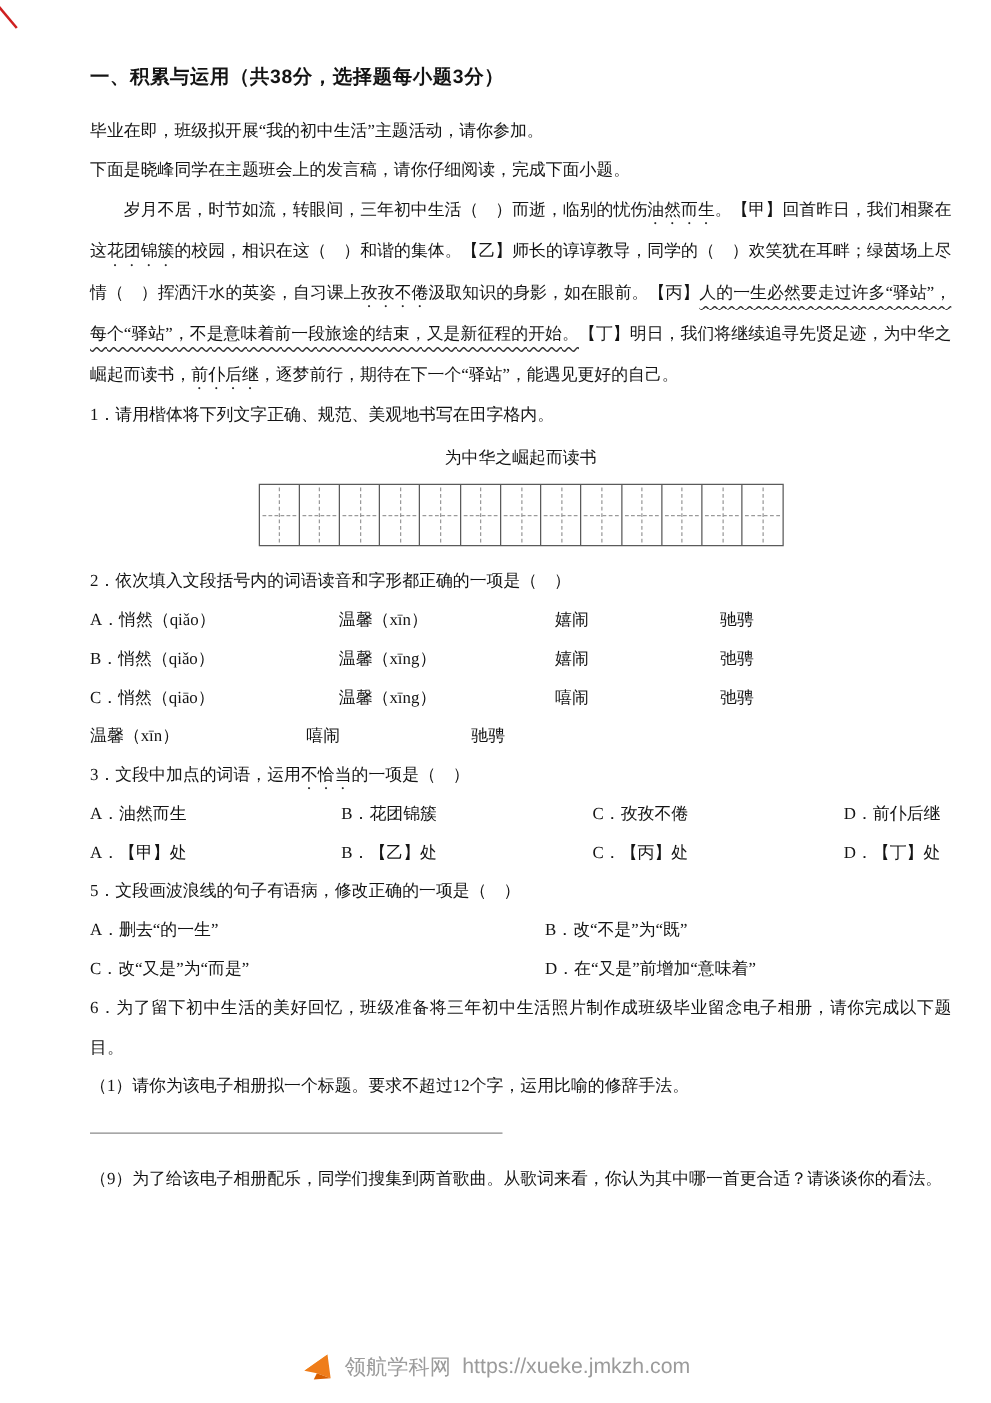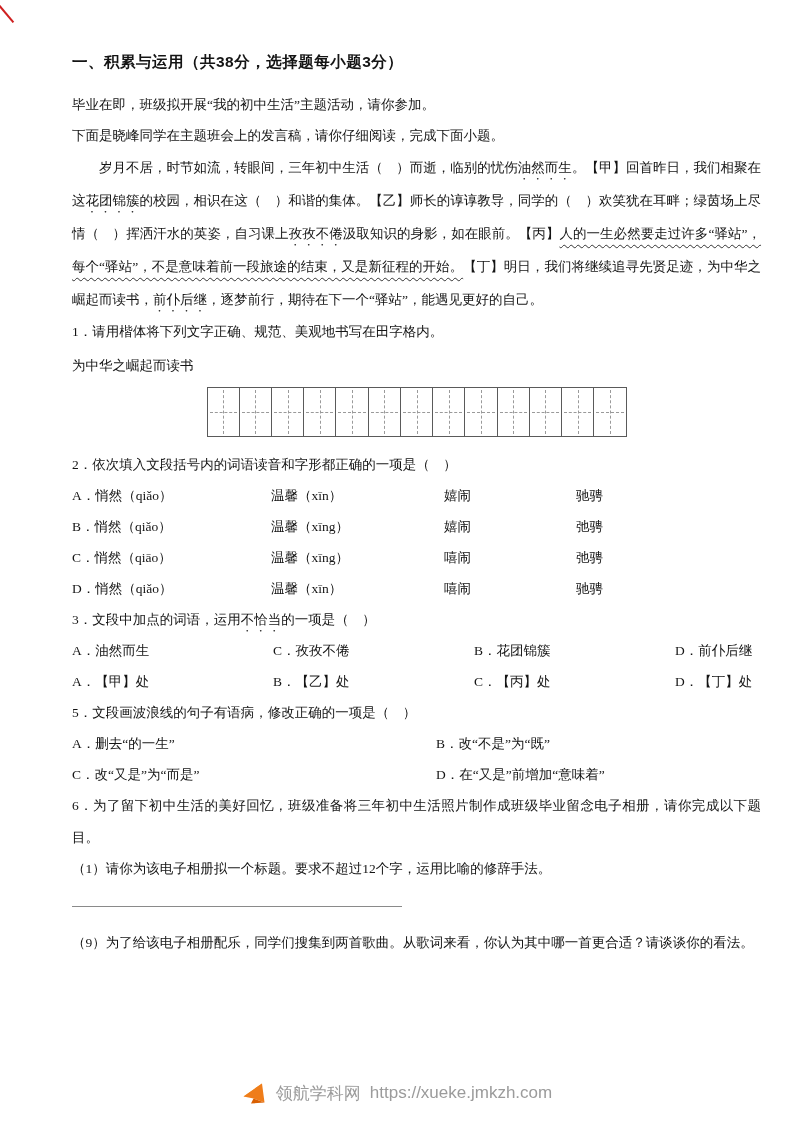--- a/index.html
+++ b/index.html
@@ -52,21 +52,21 @@
   }
   .seg-wavy {
     text-decoration: underline;
     text-decoration-style: wavy;
     text-decoration-color: #333;
     text-decoration-thickness: 1px;
     text-underline-offset: 6px;
   }
   .center-phrase {
     margin: 4px 0 6px 0;
-    text-align: left;
+    text-align: center;
     line-height: 2.2;
   }
   .grid-wrap {
     display: flex;
     justify-content: center;
     margin: 4px 0 12px 0;
   }
   .writing-grid {
     display: flex;
     width: 418px;
@@ -169,31 +169,30 @@
     <span class="c w3">嬉闹</span>
     <span class="c">弛骋</span>
   </div>
   <div class="opt-row">
     <span class="c w1">C．悄然（qiāo）</span>
     <span class="c w2">温馨（xīng）</span>
     <span class="c w3">嘻闹</span>
     <span class="c">弛骋</span>
   </div>
   <div class="opt-row">
-    <span class="c w1">D．悄然（qiǎo）</span>
     <span class="c w2">温馨（xīn）</span>
     <span class="c w3">嘻闹</span>
     <span class="c">驰骋</span>
   </div>
 
   <p class="para"><span class="seg seg-normal">3．文段中加点的词语，运用</span><span class="seg seg-dots">不恰当</span><span class="seg seg-normal">的一项是（　）</span></p>
   <div class="opt-row">
     <span class="c q4col">A．油然而生</span>
+    <span class="c q4col">B．花团锦簇</span>
     <span class="c q4col">C．孜孜不倦</span>
-    <span class="c q4col">B．花团锦簇</span>
     <span class="c">D．前仆后继</span>
   </div>
 
   <div class="opt-row">
     <span class="c q4col">A．【甲】处</span>
     <span class="c q4col">B．【乙】处</span>
     <span class="c q4col">C．【丙】处</span>
     <span class="c">D．【丁】处</span>
   </div>
 

